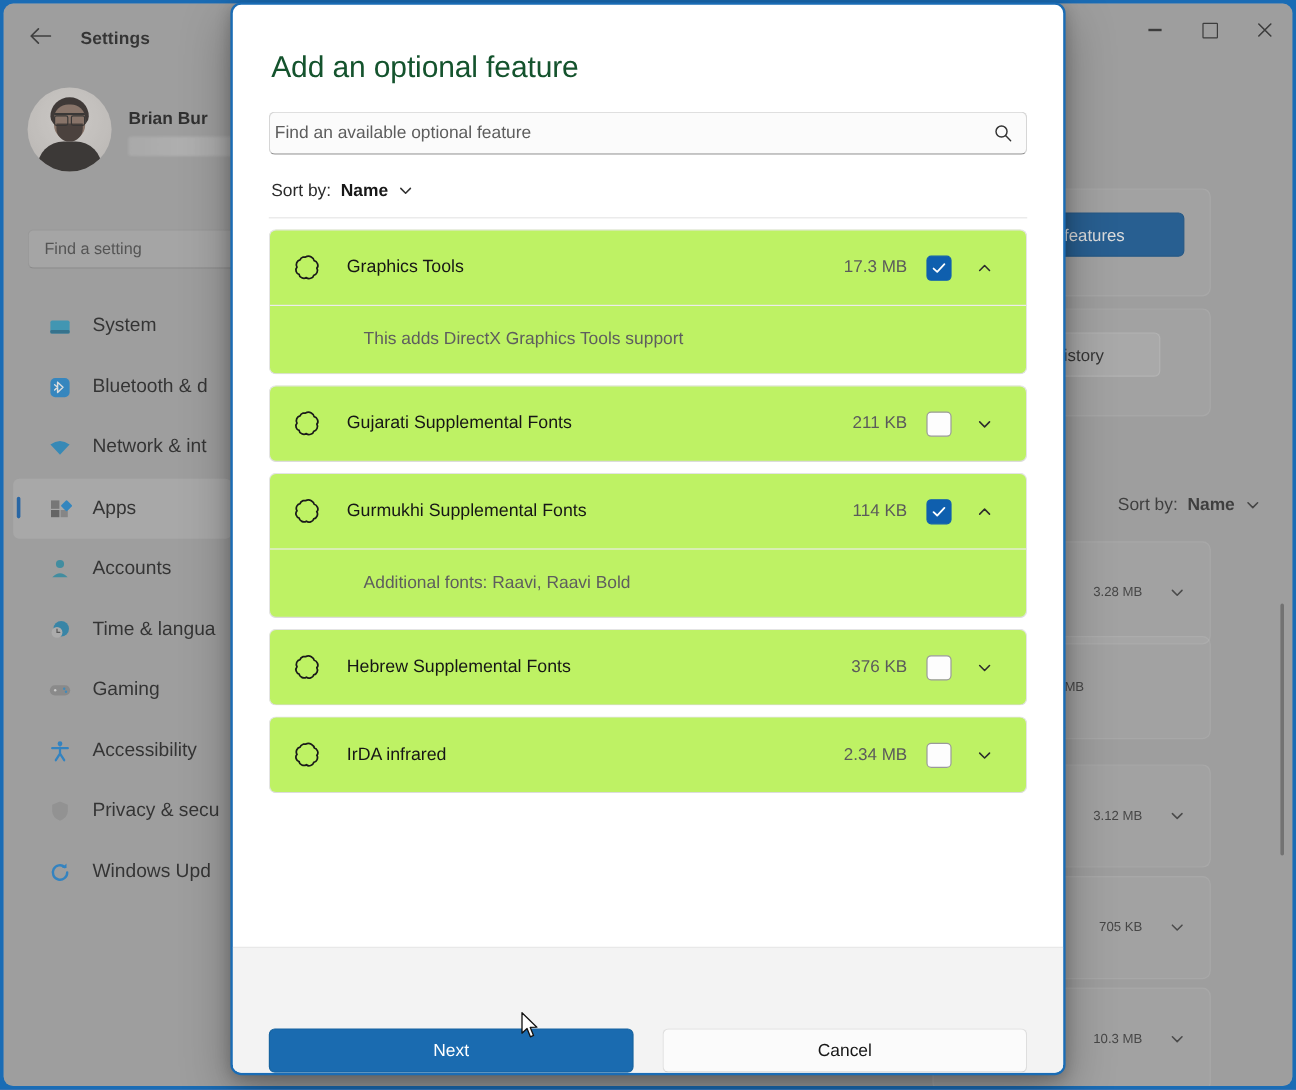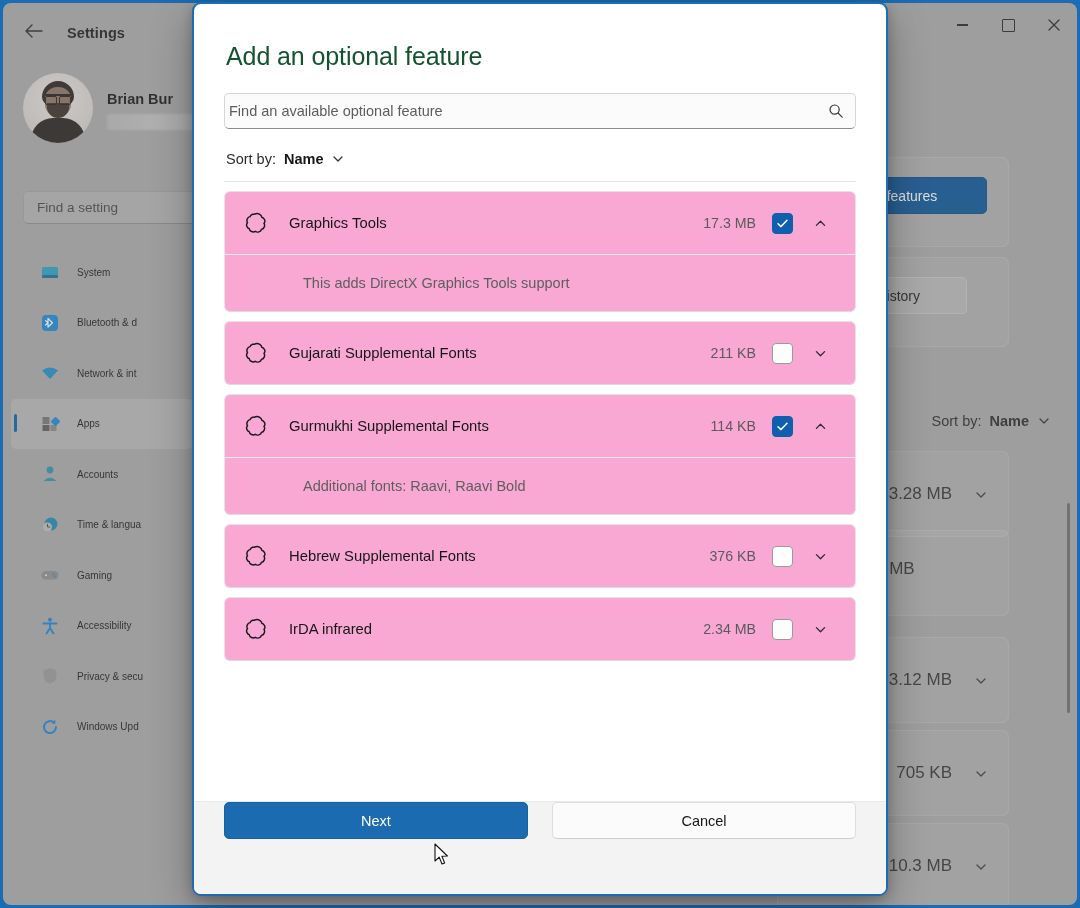--- a/index.html
+++ b/index.html
@@ -145,21 +145,21 @@
   .nav-item.active { background: rgba(255,255,255,.16); }
   .nav-item.active::before {
     content: ""; position: absolute; left: 3px; top: 15px;
     width: 3px; height: 18px; background: #0b5fb3; border-radius: 2px;
   }
   .nav-ico {
     width: 22px; height: 22px; margin-right: 16px;
     flex: 0 0 auto; display: flex; align-items: center; justify-content: center;
   }
   .nav-label {
-    font-size: 10px; color: #1b1b1b; white-space: nowrap;
+    font-size: 16px; color: #1b1b1b; white-space: nowrap;
   }
 
   
   .content-right {
     position: absolute; right: 0; top: 48px; width: 300px; bottom: 0;
   }
   .card {
     position: absolute;
     left: 0; width: 232px;
     background: rgba(255,255,255,.07);
@@ -187,21 +187,21 @@
     white-space: nowrap;
   }
   .sort-right b { font-weight: 700; }
   .feat-row {
     position: absolute; left: 0; width: 232px; height: 86px;
     background: rgba(255,255,255,.07);
     border: 1px solid rgba(255,255,255,.10);
     border-radius: 7px;
     display: flex; align-items: center; justify-content: flex-end;
     padding-right: 20px; gap: 22px;
-    font-size: 17px; color: #343434;
+    font-size: 11px; color: #343434;
   }
   .scroll-track {
     position: absolute; right: 7px; top: 452px;
     width: 3px; height: 210px;
     background: #6f6f6f; border-radius: 2px;
   }
 
   
   .dim {
     position: absolute; inset: 0;
@@ -257,21 +257,21 @@
   .sortrow b { font-weight: 700; color: #171717; }
   .chev {
     display: inline-block; width: 14px; height: 14px;
     color: #333;
   }
   .list {
     border-top: 1px solid #e6e6e6;
     padding-top: 9px;
   }
   .feature {
-    background: #f9a8d4;
+    background: #bef264;
     border: 1px solid #e4e4e4;
     border-bottom-color: #dcdcdc;
     border-radius: 6px;
     margin-bottom: 9px;
     overflow: hidden;
   }
   .feature-head {
     height: 62px;
     display: flex; align-items: center;
     padding: 0 18px 0 20px;
@@ -307,24 +307,24 @@
     color: #2c2c2c;
     flex: 0 0 auto;
   }
   .feature-detail {
     border-top: 1px solid #ececec;
     padding: 20px 20px 20px 78px;
     font-size: 14.5px; color: #5e5e5e;
   }
   .modal-footer {
     flex: 0 0 auto;
-    height: 93px;
+    height: 105px;
     background: #f3f3f3;
     border-top: 1px solid #e8e8e8;
-    display: flex; align-items: flex-start; gap: 24px;
+    display: flex; align-items: flex-end; gap: 24px;
     padding: 0 30px;
   }
   .footer-btn {
     flex: 1 1 0;
     height: 37px;
     border-radius: 5px;
     font-size: 14.5px;
     display: flex; align-items: center; justify-content: center;
   }
   .btn-primary {

